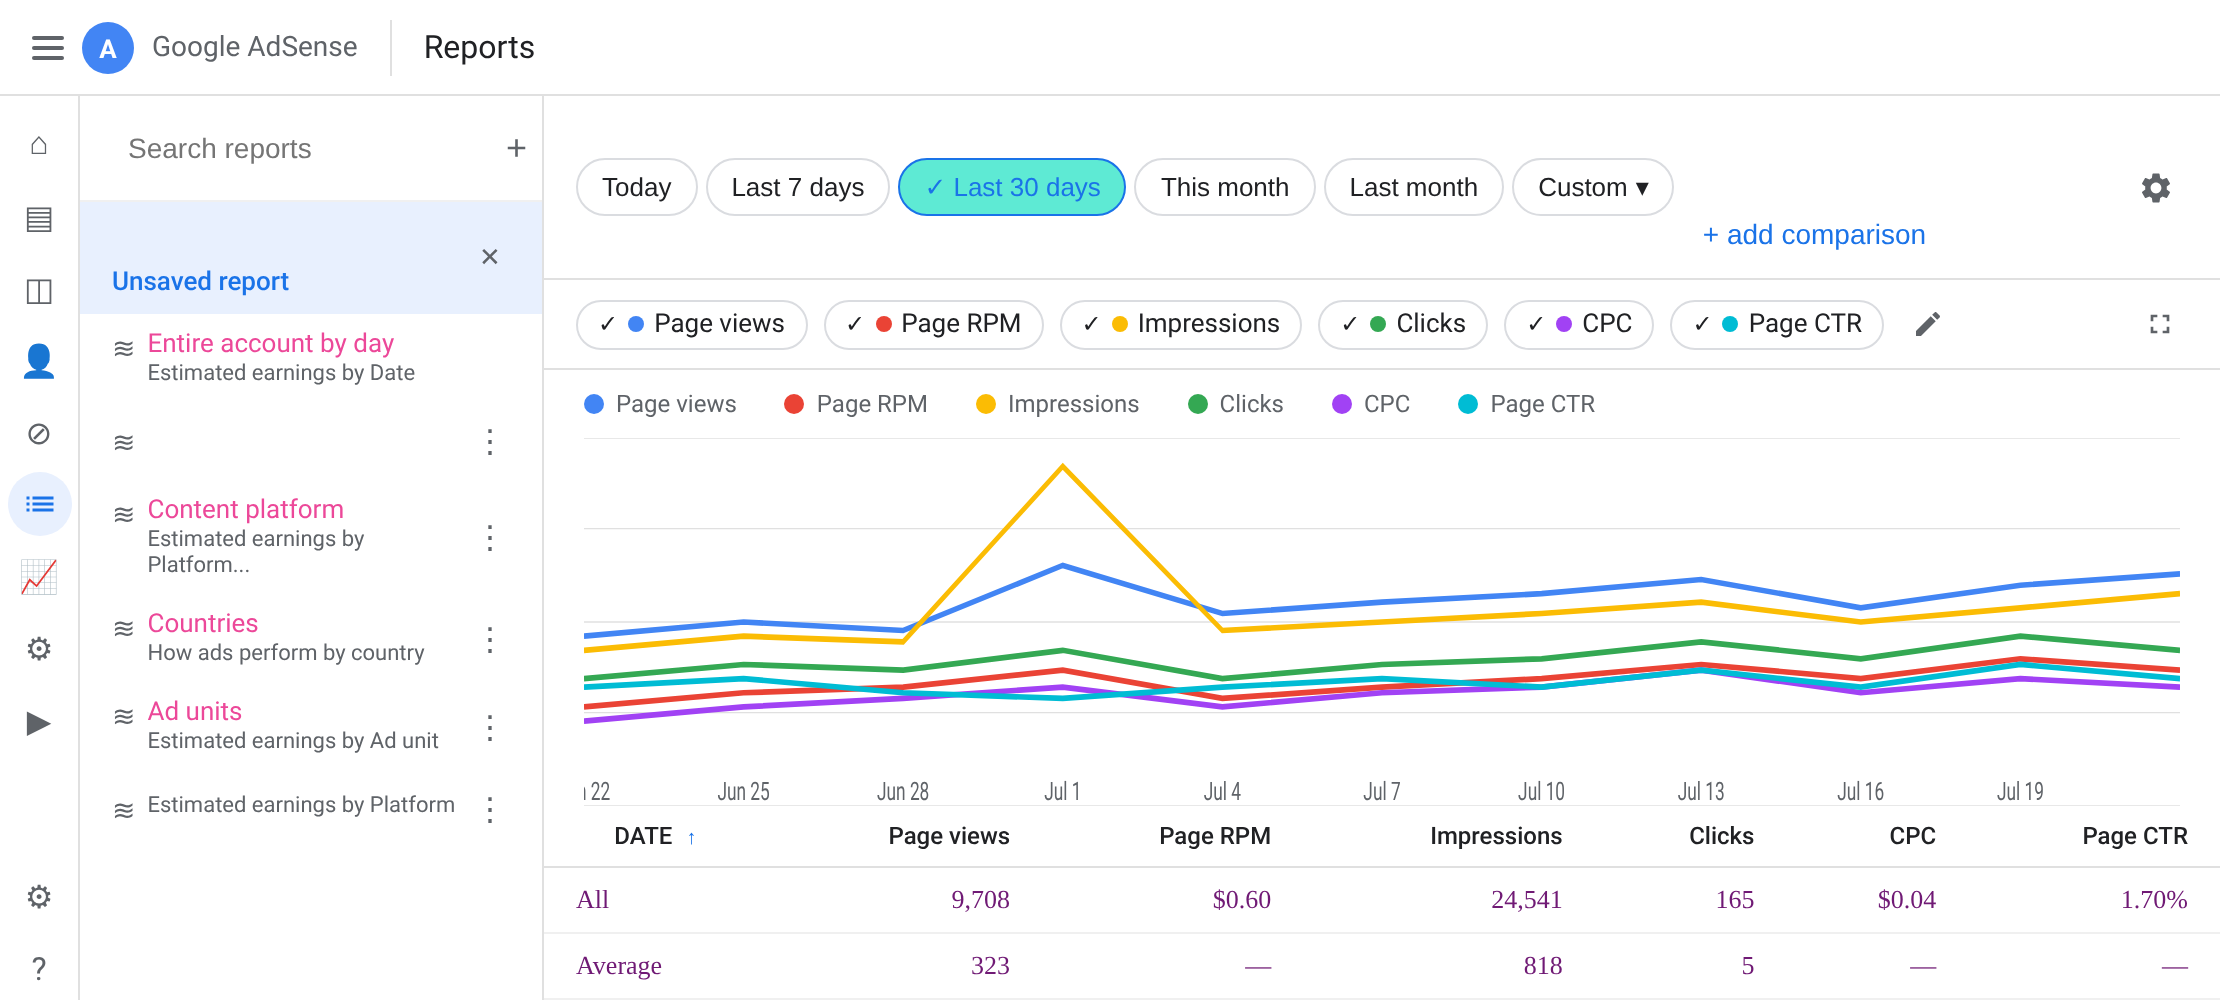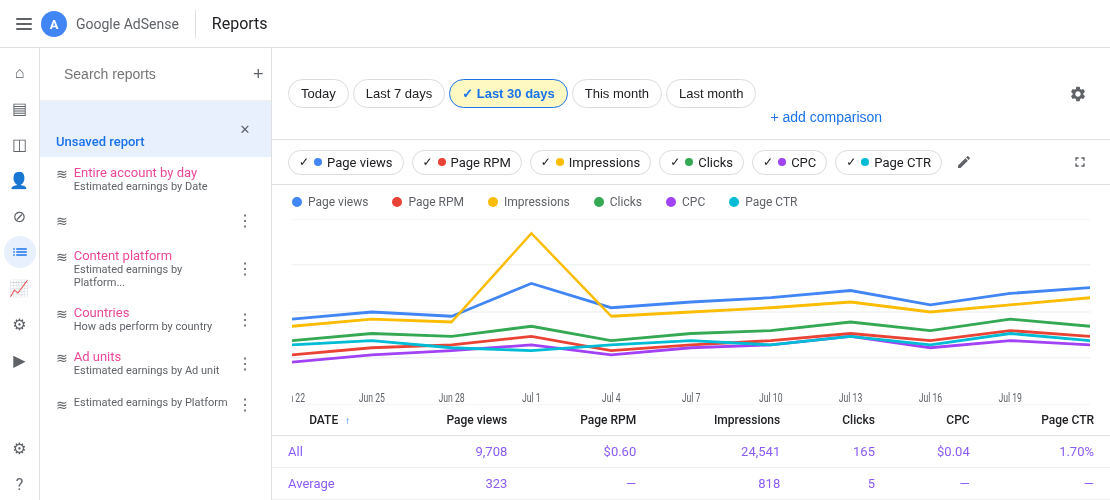--- a/index.html
+++ b/index.html
@@ -174,24 +174,24 @@
     .filter-btn {
       padding: 6px 12px;
       border-radius: 20px;
       border: 1px solid #dadce0;
       background: #fff;
       cursor: pointer;
       font-size: 13px;
       color: #202124;
     }
     .filter-btn.active {
-      background: #fef9c3;
+      background: #5eead4;
       border-color: #1a73e8;
       color: #1a73e8;
-      font-weight: 700;
+      font-weight: 400;
     }
     .filter-btn-custom {
       display: flex;
       align-items: center;
       gap: 4px;
       padding: 6px 12px;
       border-radius: 20px;
       border: 1px solid #dadce0;
       background: #fff;
       cursor: pointer;
@@ -316,21 +316,22 @@
       color: #202124;
       border-bottom: 1px solid #e0e0e0;
       background: #fff;
       font-size: 12px;
     }
     .data-table th:first-child { text-align: left; }
     .data-table td {
       padding: 8px 16px;
       text-align: right;
       border-bottom: 1px solid #f0f0f0;
-      color: #8b5cf6;
+      color: #701a75;
+      font-family: Liberation Serif, serif;
     }
     .data-table td:first-child { text-align: left; }
     .sort-arrow { display: inline-block; margin-left: 4px; font-size: 10px; color: #1a73e8; }
     
     .table-wrapper {
       overflow-x: auto;
     }
     
     .hamburger-icon {
       width: 16px;
@@ -466,20 +467,24 @@
   <div class="content-area">
 
     <div class="date-filter-bar">
       <button class="filter-btn">Today</button>
       <button class="filter-btn">Last 7 days</button>
       <button class="filter-btn active">
         <span>✓ </span><span>Last 30 days</span>
       </button>
       <button class="filter-btn">This month</button>
       <button class="filter-btn">Last month</button>
+      <button class="filter-btn-custom">
+        <span>Custom</span>
+        <span>▾</span>
+      </button>
       <button class="add-comparison-btn">+ add comparison</button>
       <div class="filter-spacer"></div>
       <div class="settings-icon-btn">
         <svg width="18" height="18" viewBox="0 0 24 24" fill="#5f6368">
             <path d="M19.14,12.94c0.04-0.3,0.06-0.61,0.06-0.94c0-0.32-0.02-0.64-0.07-0.94l2.03-1.58c0.18-0.14,0.23-0.41,0.12-0.61 l-1.92-3.32c-0.12-0.22-0.37-0.29-0.59-0.22l-2.39,0.96c-0.5-0.38-1.03-0.7-1.62-0.94L14.4,2.81c-0.04-0.24-0.24-0.41-0.48-0.41 h-3.84c-0.24,0-0.43,0.17-0.47,0.41L9.25,5.35C8.66,5.59,8.12,5.92,7.63,6.29L5.24,5.33c-0.22-0.08-0.47,0-0.59,0.22L2.74,8.87 C2.62,9.08,2.66,9.34,2.86,9.48l2.03,1.58C4.84,11.36,4.8,11.69,4.8,12s0.02,0.64,0.07,0.94l-2.03,1.58 c-0.18,0.14-0.23,0.41-0.12,0.61l1.92,3.32c0.12,0.22,0.37,0.29,0.59,0.22l2.39-0.96c0.5,0.38,1.03,0.7,1.62,0.94l0.36,2.54 c0.05,0.24,0.24,0.41,0.48,0.41h3.84c0.24,0,0.44-0.17,0.47-0.41l0.36-2.54c0.59-0.24,1.13-0.56,1.62-0.94l2.39,0.96 c0.22,0.08,0.47,0,0.59-0.22l1.92-3.32c0.12-0.22,0.07-0.47-0.12-0.61L19.14,12.94z M12,15.6c-1.98,0-3.6-1.62-3.6-3.6 s1.62-3.6,3.6-3.6s3.6,1.62,3.6,3.6S13.98,15.6,12,15.6z"></path>
           </svg>
       </div>
     </div>
 
     <div class="metrics-bar">

